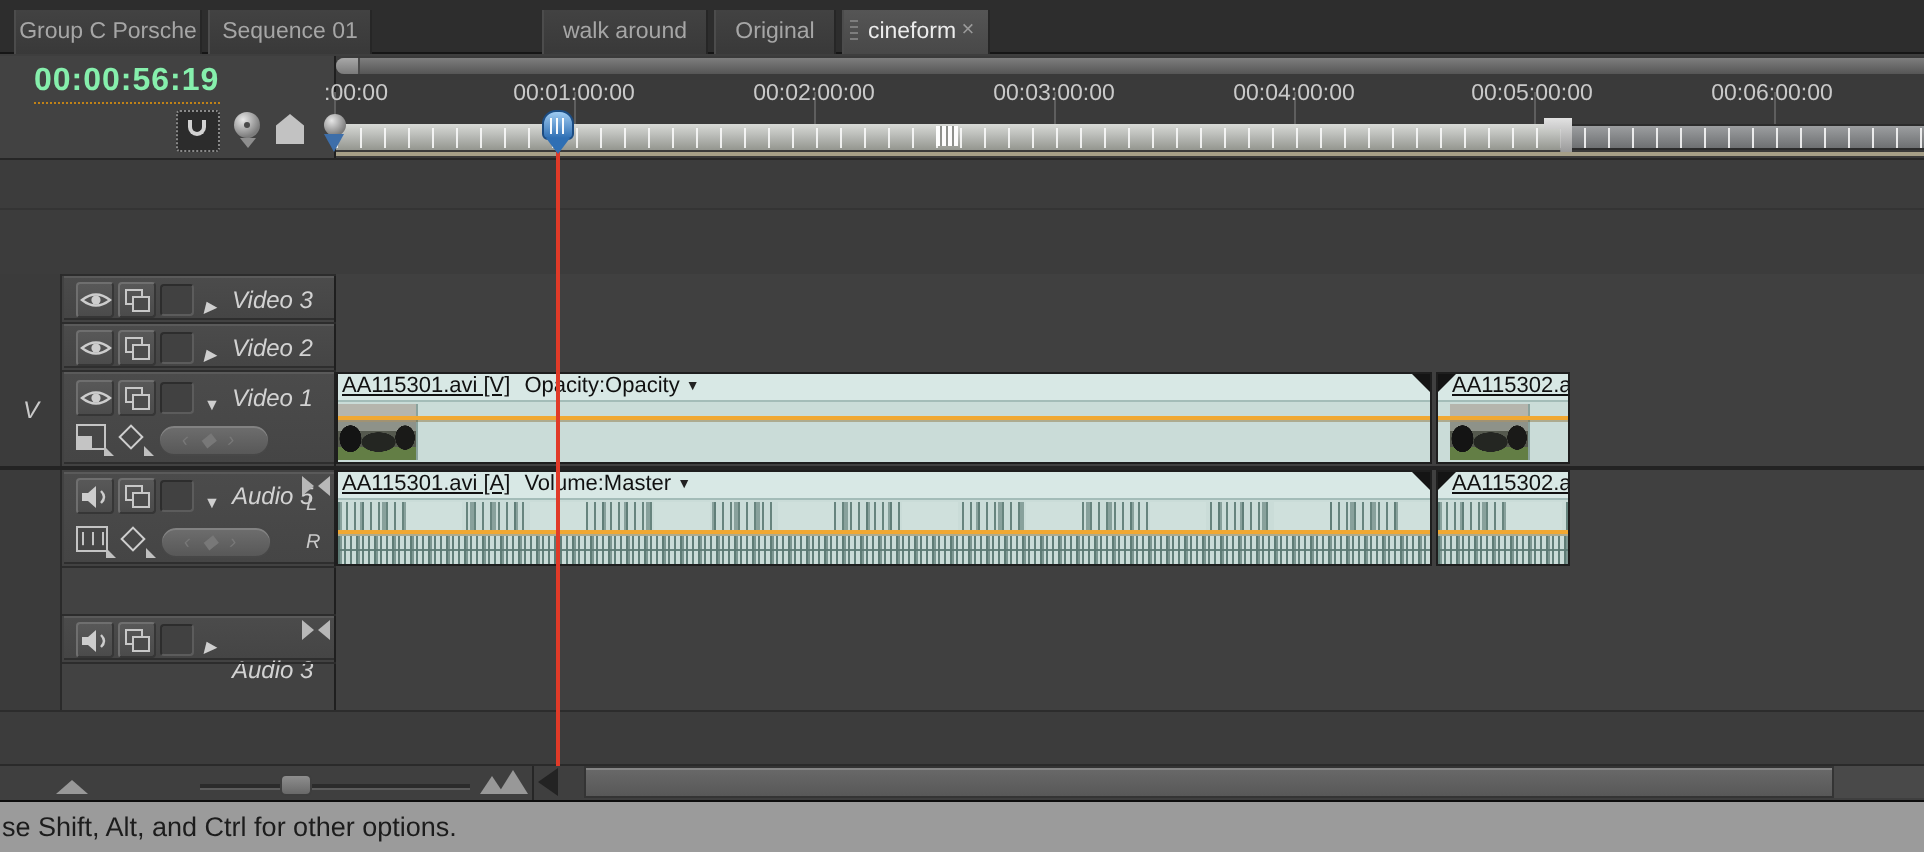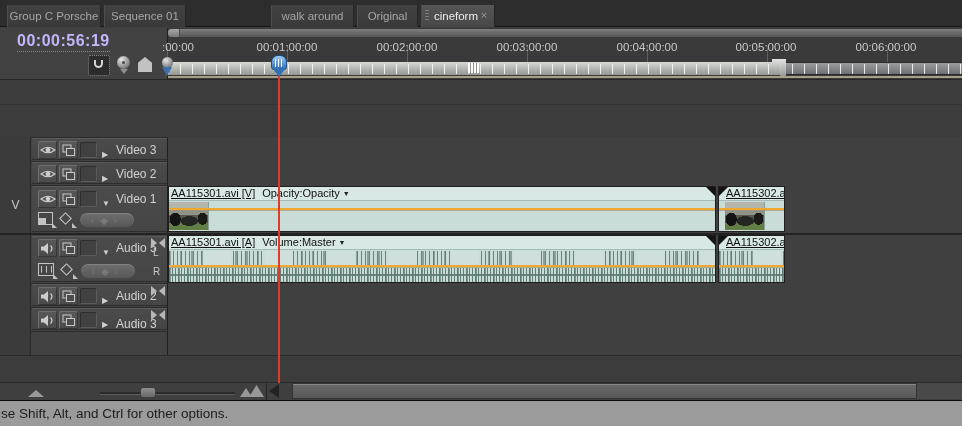--- a/index.html
+++ b/index.html
@@ -16,21 +16,21 @@
        color:#a6a6a6;font-size:11.5px;line-height:22px;text-align:center;
        border-right:1px solid #262626;border-left:1px solid #4c4c4c;white-space:nowrap;overflow:hidden;}
   .tab.active{background:linear-gradient(180deg,#555,#484848);color:#ececec;}
   .tabgrip{position:absolute;left:3px;top:5px;width:4px;height:12px;
        background:repeating-linear-gradient(180deg,#7d7d7d 0 1px,transparent 1px 3px);}
   .tabclose{position:absolute;right:4px;top:0;width:12px;height:22px;color:#9a9a9a;font-size:11px;line-height:21px;text-align:center;}
 
   
   .hdrcol{top:28px;left:0;width:167px;height:354px;background:#424242;}
   .vline-main{top:28px;left:167px;width:1px;height:354px;background:#1f1f1f;}
-  .timecode{top:32px;left:17px;font-size:16px;font-weight:bold;color:#c4b5fd;letter-spacing:.5px;
+  .timecode{top:32px;left:17px;font-size:16px;font-weight:bold;color:#86efac;letter-spacing:.5px;
             border-bottom:1px dotted #c08218;padding-bottom:1px;}
   .tlbtn{position:absolute;background:#2c2c2c;border:1px dotted #8a8a8a;width:22px;height:21px;border-radius:2px;}
   .magnet{position:absolute;left:5px;top:4px;width:9px;height:8px;border:2.5px solid #d2d2d2;border-top:none;border-radius:0 0 6px 6px;}
   .ballicon{position:absolute;width:13px;height:13px;border-radius:50%;
             background:radial-gradient(circle at 35% 30%,#e8e8e8,#7c7c7c 70%);}
   .balldot{position:absolute;left:5px;top:5px;width:3px;height:3px;background:#4a4a4a;border-radius:50%;}
   .balltail{position:absolute;width:0;height:0;border-left:4px solid transparent;border-right:4px solid transparent;border-top:5px solid #8e8e8e;}
   .pent{position:absolute;width:14px;height:15px;background:#c2c2c2;
         clip-path:polygon(50% 0,100% 38%,100% 100%,0 100%,0 38%);}
 
@@ -57,21 +57,21 @@
   .zerotri{top:67px;left:162px;width:0;height:0;border-left:5.5px solid transparent;border-right:5.5px solid transparent;border-top:9px solid #3d6ea9;}
 
   .phead{top:55px;left:271px;width:16px;height:15px;z-index:40;
         background:linear-gradient(180deg,#9ecbf2,#2f6fb4);border:1px solid #1c4c82;border-radius:7px 7px 3px 3px;}
   .phead i{position:absolute;left:3px;top:3px;width:9px;height:8px;display:block;
         background:repeating-linear-gradient(90deg,rgba(255,255,255,.95) 0 1px,transparent 1px 3px);}
   .pheadtri{top:69px;left:273px;width:0;height:0;z-index:40;border-left:6px solid transparent;border-right:6px solid transparent;border-top:8px solid #2f6fb4;}
   .redline{top:56px;left:278px;width:2px;height:327px;background:#e03a28;z-index:30;}
 
   
-  .row{position:absolute;left:0;width:784px;}
+  .row{position:absolute;left:0;width:784px;font-style:italic;}
   .strip{position:absolute;left:0;width:31px;height:100%;background:#3b3b3b;border-right:1px solid #2a2a2a;}
   .thdr{position:absolute;left:32px;width:135px;top:1px;bottom:1px;background:linear-gradient(180deg,#4b4b4b,#454545);
         border-top:1px solid #5a5a5a;border-bottom:1px solid #2e2e2e;}
   .tcontent{position:absolute;left:168px;width:794px;height:100%;background:#404040;}
   .rowsep{position:absolute;left:0;width:962px;height:1px;background:#2c2c2c;}
   .btn{position:absolute;width:19px;height:18px;background:linear-gradient(180deg,#585858,#4b4b4b);
        border:1px solid;border-color:#6f6f6f #363636 #363636 #6f6f6f;border-radius:2px;}
   .lockbox{position:absolute;width:17px;height:16px;background:#414141;border:1px solid;border-color:#2d2d2d #5c5c5c #5c5c5c #2d2d2d;border-radius:2px;}
   .tri-r::before{content:"▶";font-size:8px;color:#cfcfcf;}
   .tri-d::before{content:"▼";font-size:8px;color:#cfcfcf;}
@@ -343,60 +343,42 @@
     </div>
     <div class="waveL" style="top:15px;"></div>
     <div class="rubber" style="top:29px;"></div>
     <div class="waveR" style="top:32px;"></div>
     <div class="mediatri-l"></div>
   </div>
 
   <div class="row" style="top:283px;height:24px;">
     <div class="rowsep" style="top:0;"></div>
     <div class="strip"></div>
+    <div class="tcontent"></div>
+  </div>
+
+  <div class="row" style="top:307px;height:24px;">
+    <div class="rowsep" style="top:0;"></div>
+    <div class="strip"></div>
     <div class="thdr">
       <div class="btn" style="left:6px;top:2px;">
         <svg class="spkicon" width="15" height="13">
             <path d="M1 4.5 h3 l4 -3.5 v11 l-4 -3.5 h-3 z" fill="#cdcdcd"></path>
             <path d="M10.5 3.5 q3 3 0 6" stroke="#cdcdcd" fill="none" stroke-width="1.2"></path>
           </svg>
       </div>
       <div class="btn" style="left:27px;top:2px;">
         <svg style="position:absolute;left:2px;top:2px;" width="14" height="13">
             <rect x="1" y="1" width="8" height="7" fill="none" stroke="#c8c8c8"></rect>
             <rect x="4.5" y="4.5" width="8" height="7" fill="#4b4b4b" stroke="#c8c8c8"></rect>
           </svg>
       </div>
       <div class="lockbox" style="left:48px;top:3px;"></div>
       <span class="tri-r" style="position:absolute;left:70px;top:4px;"></span>
-      <span class="tname" style="left:84px;top:4px;">Audio 2</span>
-      <span class="bowtie" style="left:119px;top:1px;"></span>
-    </div>
-    <div class="tcontent"></div>
-  </div>
-
-  <div class="row" style="top:307px;height:24px;">
-    <div class="rowsep" style="top:0;"></div>
-    <div class="strip"></div>
-    <div class="thdr">
-      <div class="btn" style="left:6px;top:2px;">
-        <svg class="spkicon" width="15" height="13">
-            <path d="M1 4.5 h3 l4 -3.5 v11 l-4 -3.5 h-3 z" fill="#cdcdcd"></path>
-            <path d="M10.5 3.5 q3 3 0 6" stroke="#cdcdcd" fill="none" stroke-width="1.2"></path>
-          </svg>
-      </div>
-      <div class="btn" style="left:27px;top:2px;">
-        <svg style="position:absolute;left:2px;top:2px;" width="14" height="13">
-            <rect x="1" y="1" width="8" height="7" fill="none" stroke="#c8c8c8"></rect>
-            <rect x="4.5" y="4.5" width="8" height="7" fill="#4b4b4b" stroke="#c8c8c8"></rect>
-          </svg>
-      </div>
-      <div class="lockbox" style="left:48px;top:3px;"></div>
-      <span class="tri-r" style="position:absolute;left:70px;top:4px;"></span>
-      <span class="tname" style="left:84px;top:8px;">Audio 3</span>
+      <span class="tname" style="left:84px;top:19px;">Audio 3</span>
       <span class="bowtie" style="left:119px;top:1px;"></span>
     </div>
     <div class="tcontent"></div>
   </div>
 
   <div class="row" style="top:331px;height:24px;">
     <div class="rowsep" style="top:0;"></div>
     <div class="strip"></div>
     <div class="tcontent"></div>
   </div>

